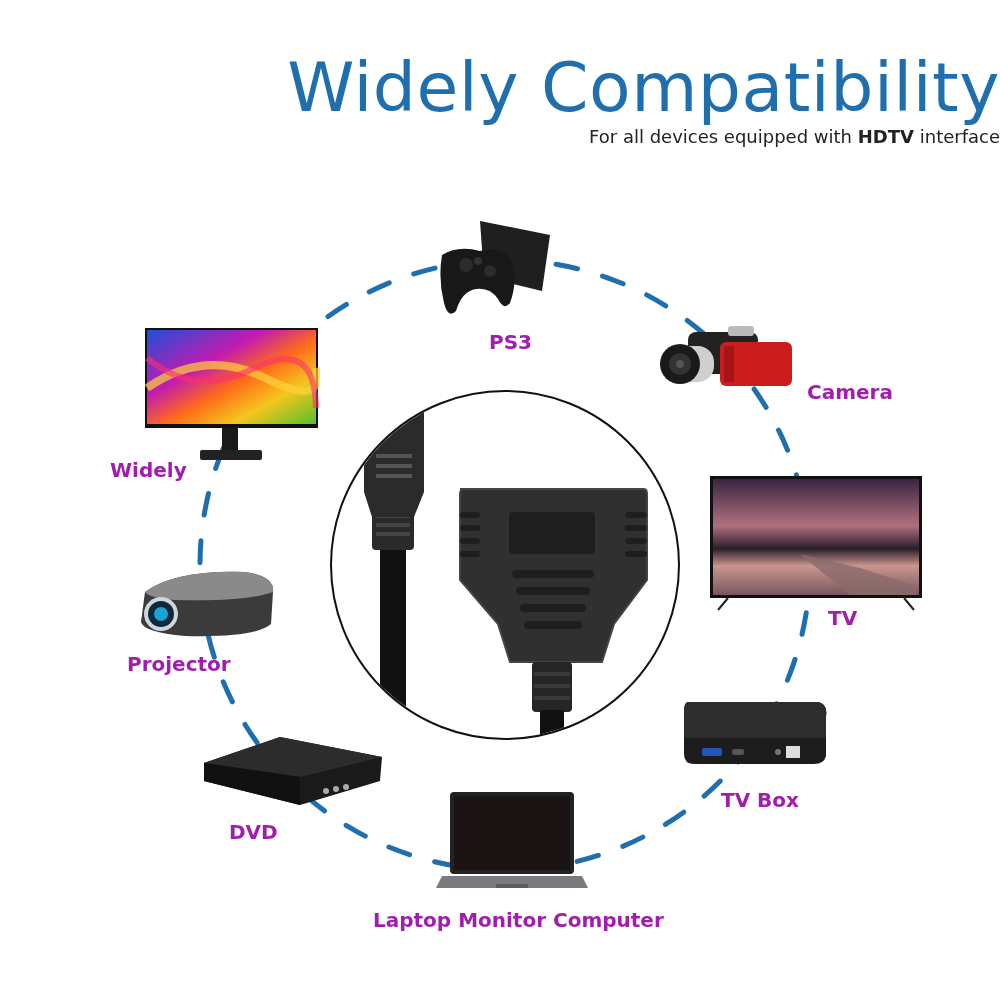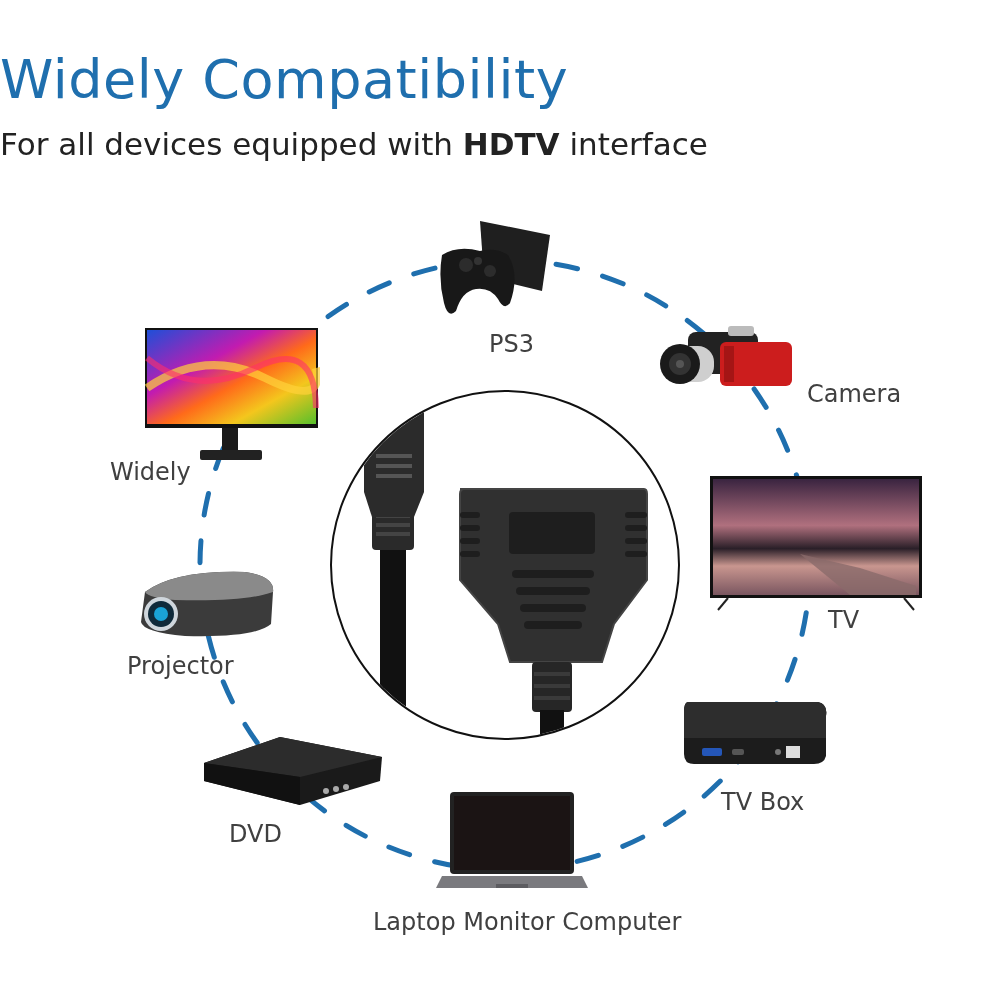--- a/index.html
+++ b/index.html
@@ -1,22 +1,22 @@
 <!DOCTYPE html>
 <html><head>
 <meta charset="utf-8">
 <style>
   html,body{margin:0;padding:0;background:#ffffff;}
   body{width:1000px;height:1000px;position:relative;overflow:hidden;font-family:"DejaVu Sans","Liberation Sans",sans-serif;}
-  .title{position:absolute;left:0;top:48px;width:1000px;text-align:left;font-size:54px;color:#1f6fae;font-weight:500;letter-spacing:0.5px;}
-  .subtitle{position:absolute;left:0;top:126px;width:1000px;text-align:left;font-size:31px;color:#222;}
+  .title{position:absolute;left:0;top:48px;width:1000px;text-align:right;font-size:68px;color:#1f6fae;font-weight:500;letter-spacing:0.5px;}
+  .subtitle{position:absolute;left:0;top:126px;width:1000px;text-align:right;font-size:18px;color:#222;}
   .subtitle b{font-weight:700;}
   .ring{position:absolute;left:0;top:0;width:1000px;height:1000px;}
   .device{position:absolute;}
-  .label{position:absolute;font-size:24px;color:#404040;white-space:nowrap;}
+  .label{position:absolute;font-size:20px;color:#a21caf;white-space:nowrap;font-weight:bold;}
   .lens{position:absolute;left:330px;top:390px;width:350px;height:350px;border-radius:50%;border:2px solid #111;background:#fff;overflow:hidden;box-sizing:border-box;}
 </style>
 </head>
 <body>
 
 <div class="title">Widely Compatibility</div>
 <div class="subtitle">
   <span>For all devices equipped with</span>
   <b>HDTV</b>
   <span>interface</span>

